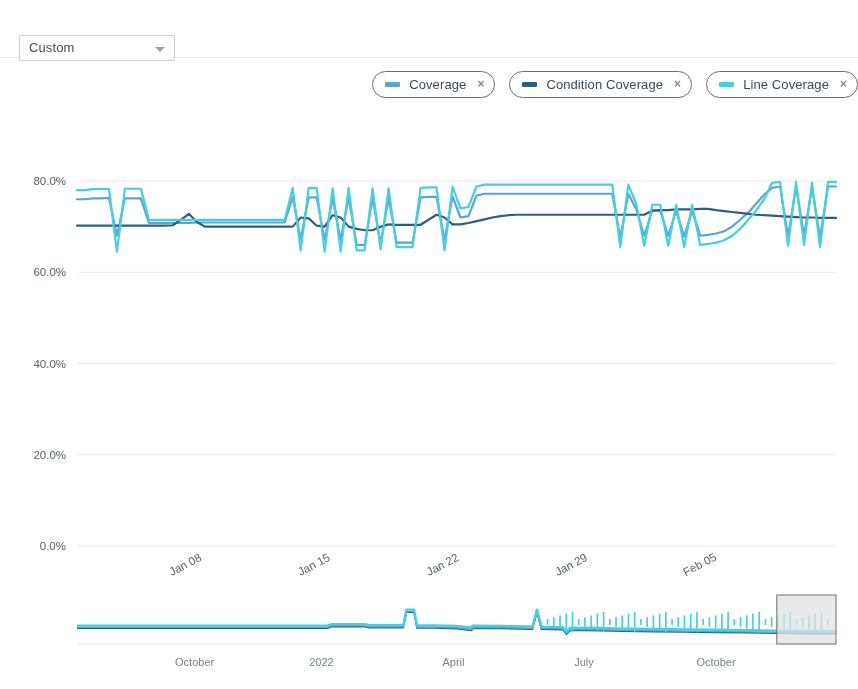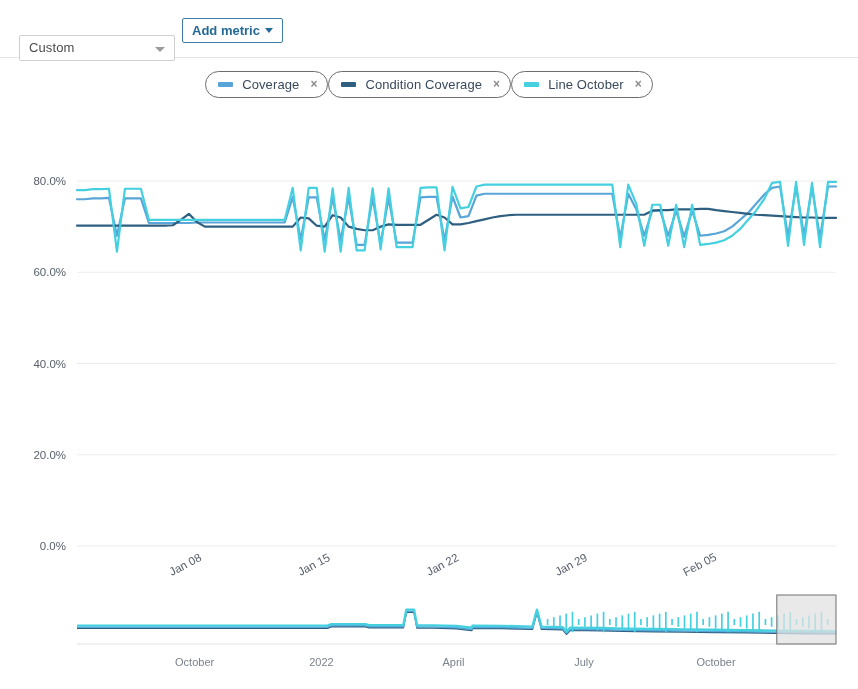--- a/index.html
+++ b/index.html
@@ -93,22 +93,23 @@
     border-top: 5px solid #236a97;
   }
   
   .legend {
     position: absolute;
     left: 0;
     top: 66px;
     width: 858px;
     height: 36px;
     display: flex;
-    justify-content: center;
+    justify-content: flex-end;
     align-items: center;
+    gap: 14px;
   }
   .legend-chip {
     display: flex;
     align-items: center;
     height: 27px;
     padding: 0 10px 0 12px;
     border: 1px solid #6d6d6d;
     border-radius: 14px;
     background: #ffffff;
     box-sizing: border-box;
@@ -163,37 +164,36 @@
 </head>
 <body>
 
 <div id="page">
 
   <div class="toolbar">
     <div class="select-box">
       <span class="sel-label">Custom</span>
       <span class="caret-down"></span>
     </div>
-    <button class="btn-add-metric"><span>Add metric</span><span class="caret-down"></span></button>
   </div>
 
   <div class="legend" id="legend">
       <div class="legend-chip">
         <span class="legend-swatch" style="background: rgb(90, 165, 216);"></span>
         <span class="legend-text">Coverage</span>
         <span class="legend-close">×</span>
       </div>
       <div class="legend-chip">
         <span class="legend-swatch" style="background: rgb(46, 95, 128);"></span>
         <span class="legend-text">Condition Coverage</span>
         <span class="legend-close">×</span>
       </div>
       <div class="legend-chip">
         <span class="legend-swatch" style="background: rgb(69, 208, 224);"></span>
-        <span class="legend-text">Line October</span>
+        <span class="legend-text">Line Coverage</span>
         <span class="legend-close">×</span>
       </div>
     </div>
 
   <div class="chart-area">
     <svg class="chart-svg" id="chart-svg" width="858" height="579" viewBox="0 0 858 579">
         <line x1="77" y1="436" x2="836" y2="436" stroke="#ececec" stroke-width="1"></line>
         <text x="66" y="440" text-anchor="end" class="axis-label">0.0%</text>
         <line x1="77" y1="344.75" x2="836" y2="344.75" stroke="#ececec" stroke-width="1"></line>
         <text x="66" y="348.75" text-anchor="end" class="axis-label">20.0%</text>

